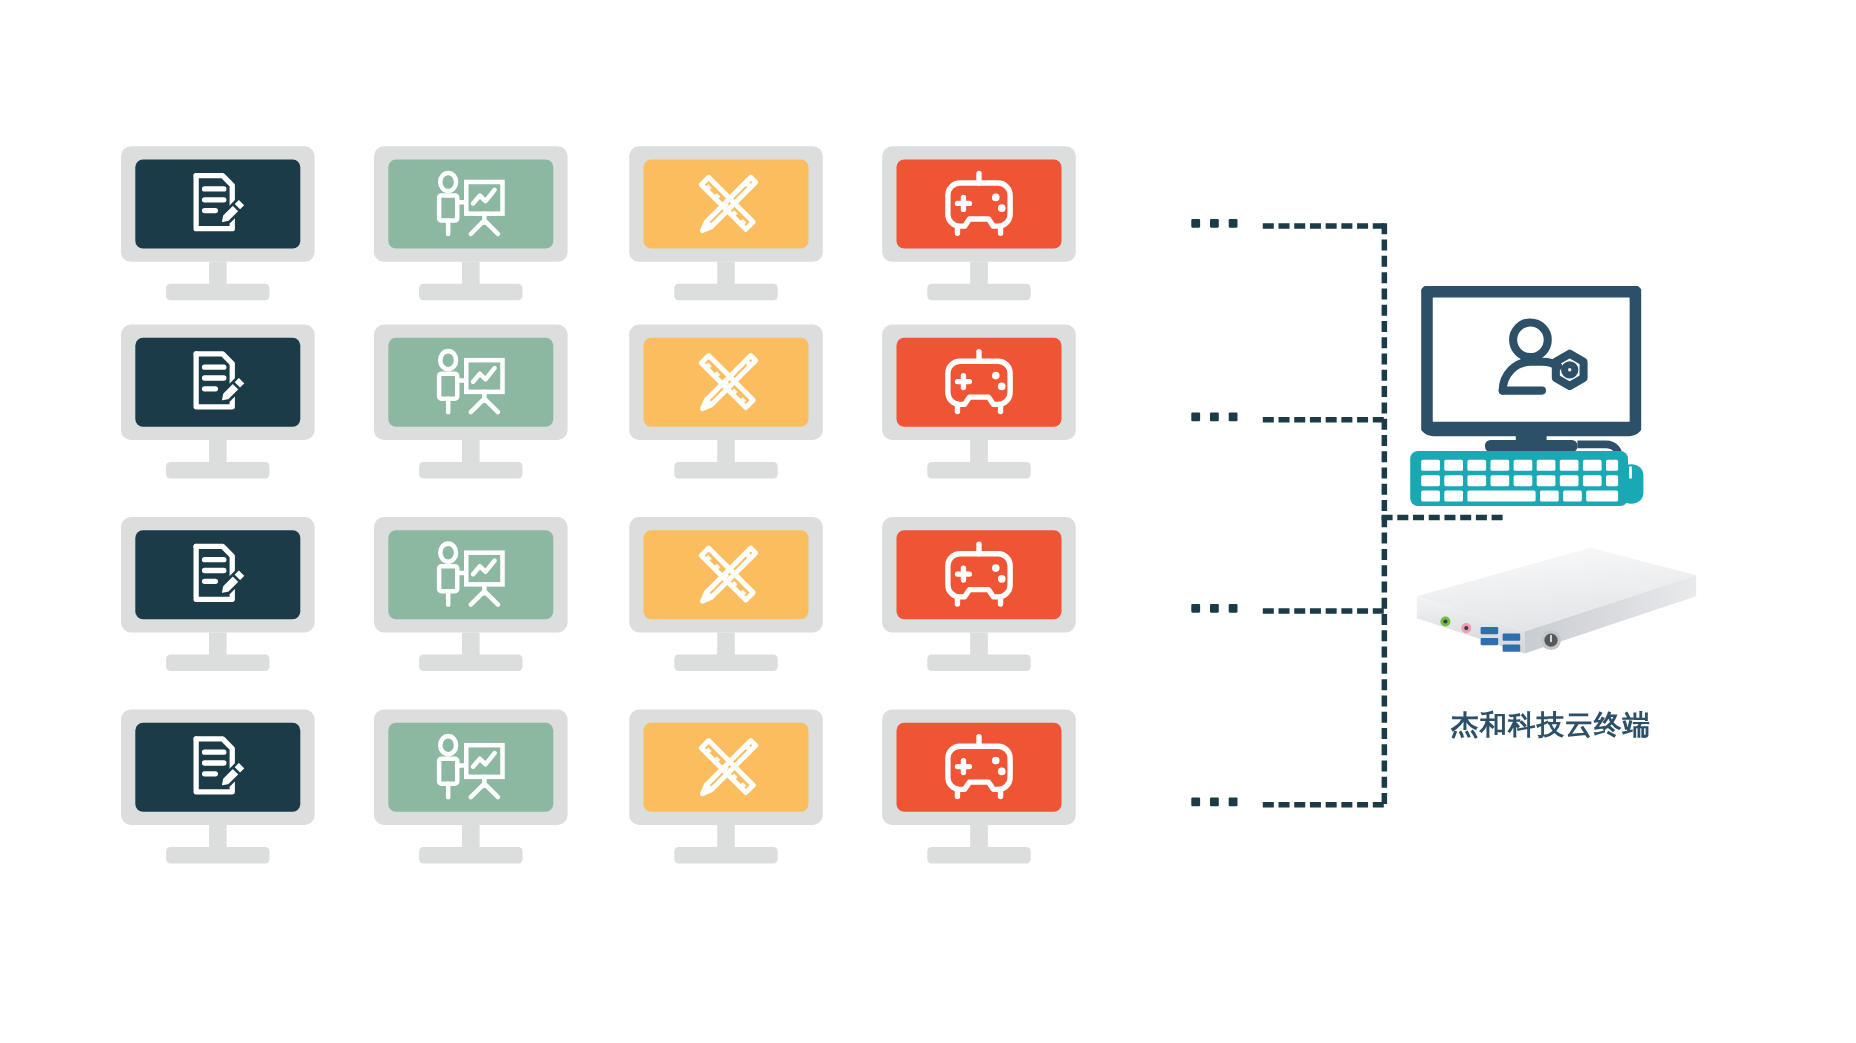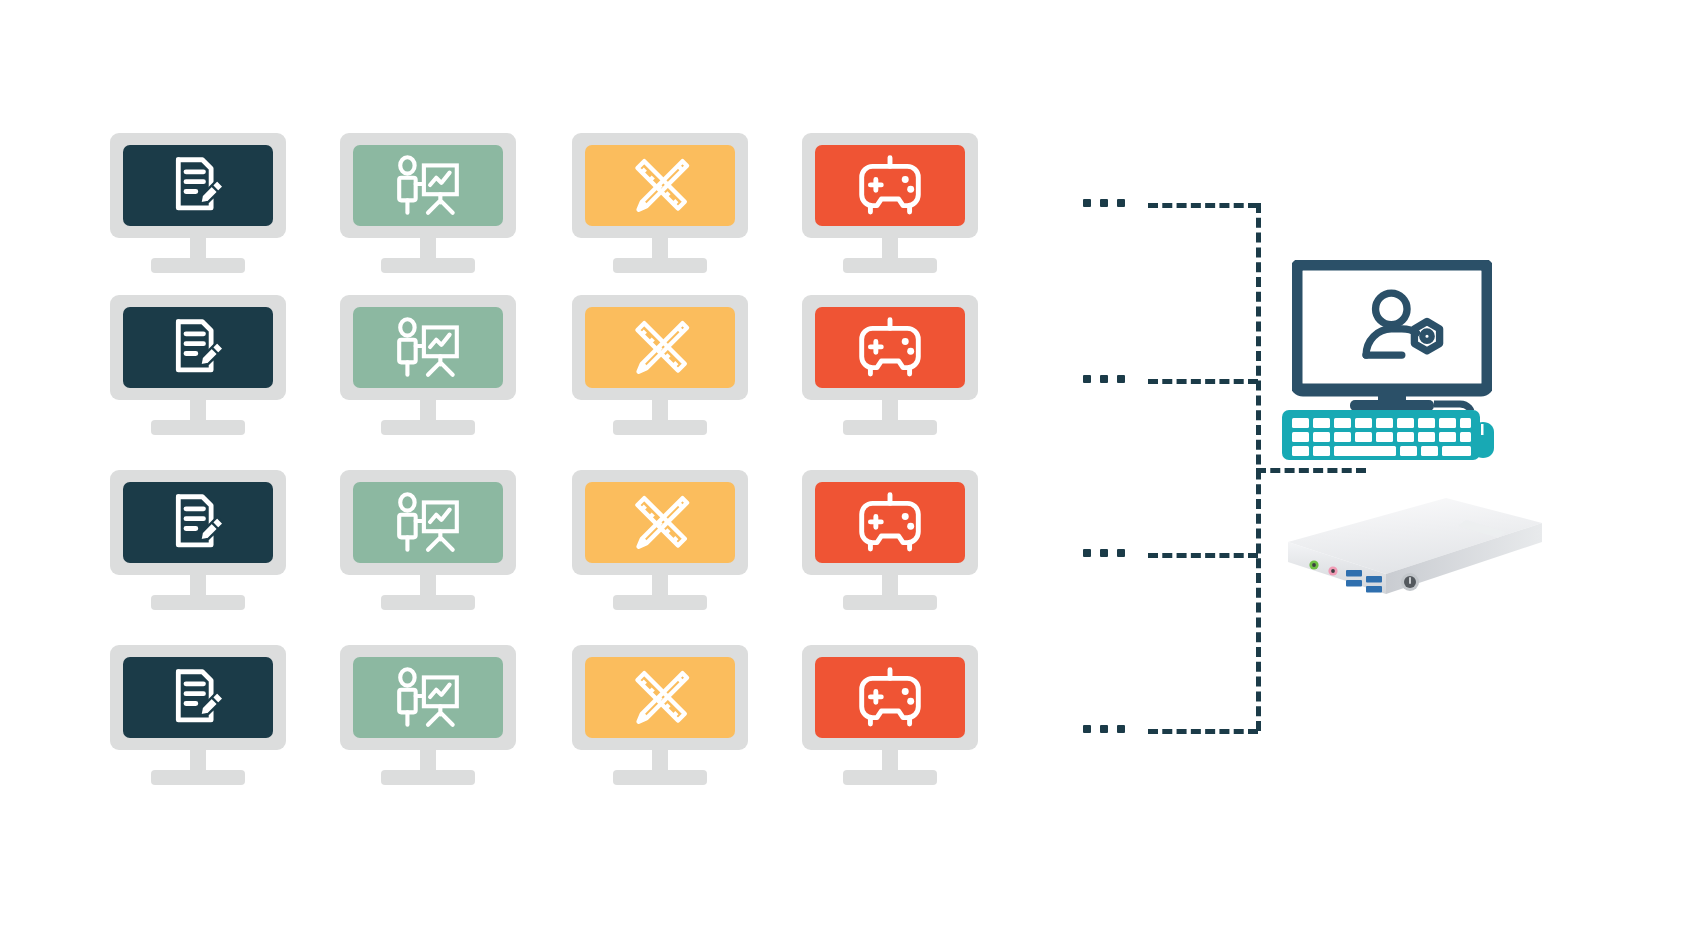--- a/index.html
+++ b/index.html
@@ -427,15 +427,16 @@
         <rect x="76" y="80" width="16" height="6.5" rx="1" fill="#2f6fae"></rect>
         <rect x="96" y="86" width="16" height="6.5" rx="1" fill="#2f6fae"></rect>
         <rect x="76" y="90" width="16" height="6.5" rx="1" fill="#2f6fae"></rect>
         <rect x="96" y="96" width="16" height="6.5" rx="1" fill="#2f6fae"></rect>
         <circle cx="140" cy="92" r="9" fill="#c3c7cb"></circle>
         <circle cx="140" cy="92" r="6" fill="#54595e"></circle>
         <path d="M140 88v5" stroke="#d7dadd" stroke-width="1.8" stroke-linecap="round"></path>
       </svg>
     </div>
 
+    <div class="term-label">杰和科技云终端</div>
   </div>
 
 </div>
 
 </body></html>

